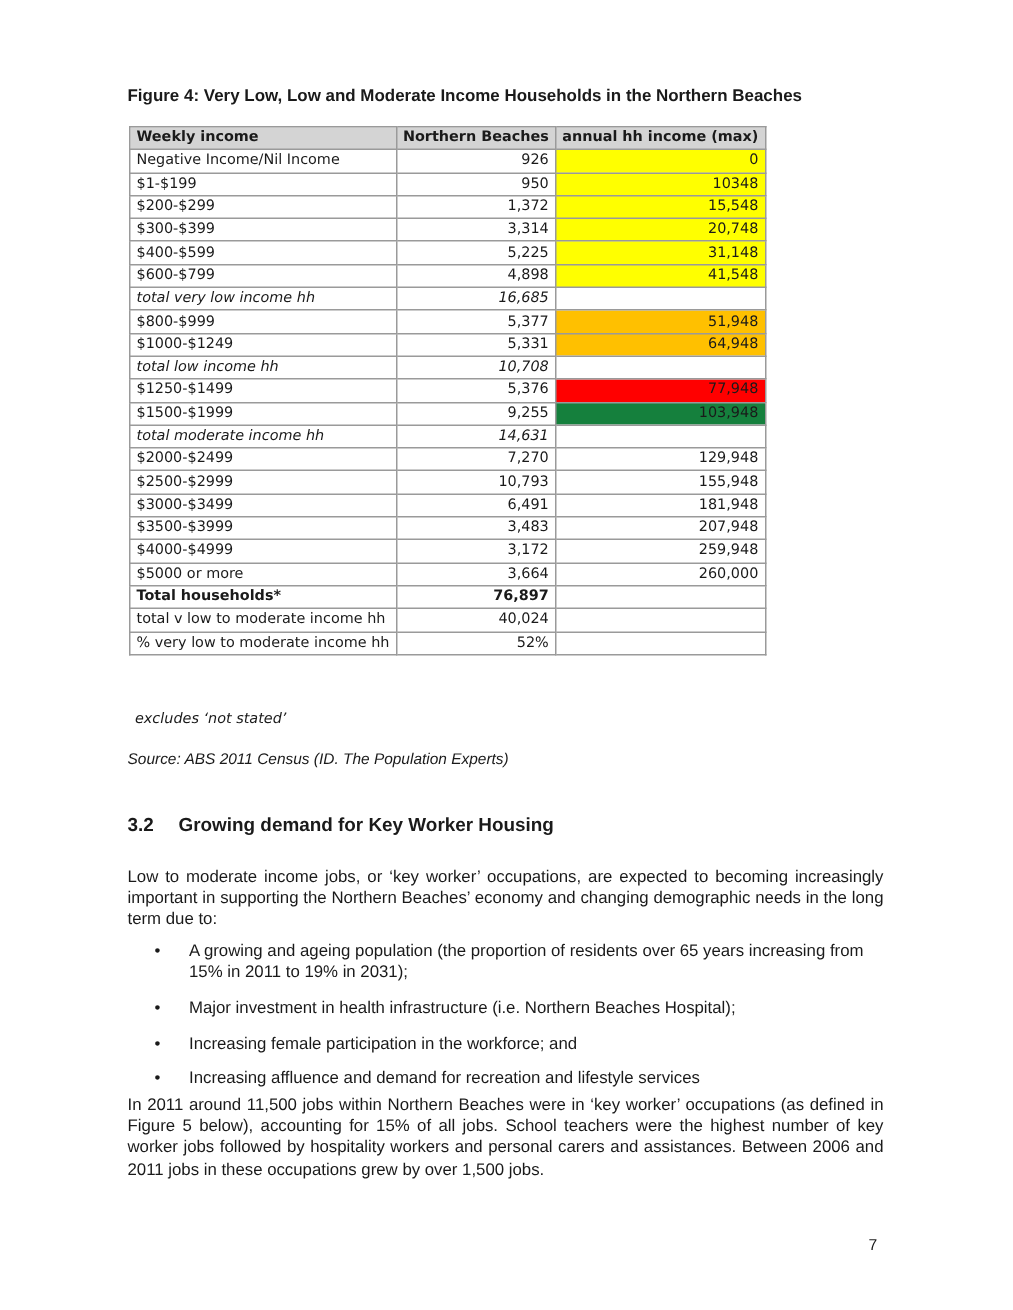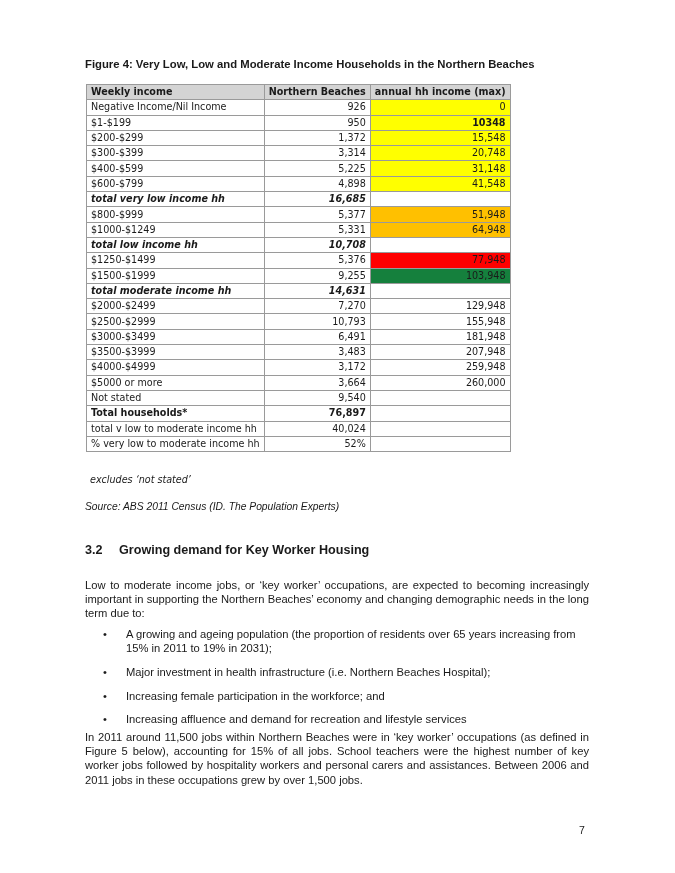--- a/index.html
+++ b/index.html
@@ -6,21 +6,21 @@
   body { width: 675px; height: 873px; position: relative; overflow: hidden; color: #1a1a1a; }
   .fig-title { position: absolute; left: 85px; top: 58px; font-family: "Liberation Sans", sans-serif; font-weight: bold; font-size: 11.3px; }
   table.inc { position: absolute; left: 86px; top: 84px; border-collapse: collapse; font-family: "DejaVu Sans", sans-serif; font-size: 9.6px; width: 407px; }
   table.inc td, table.inc th { border: 1px solid #9a9a9a; height: 15.3px; padding: 0 4px; line-height: 14px; white-space: nowrap; box-sizing: border-box; }
   table.inc th { background: #d4d4d4; font-weight: bold; text-align: left; }
   table.inc th.c2 { text-align: center; }
   table.inc th.c3 { }
   .c1 { width: 222px; }
   .c2 { width: 104px; text-align: right; }
   .c3 { width: 145px; text-align: right; }
-  tr.total td { font-weight: bold; font-style: italic; margin-top: 44px; }
+  tr.total td { font-weight: normal; font-style: italic; margin-top: 44px; }
   tr.grand td { font-weight: bold; }
   .note { position: absolute; left: 90px; top: 474px; font-family: "DejaVu Sans", sans-serif; font-style: italic; font-size: 9.6px; }
   .source { position: absolute; left: 85px; top: 501px; font-family: "Liberation Sans", sans-serif; font-style: italic; font-size: 10.3px; }
   .section { position: absolute; left: 85px; top: 543px; font-family: "Liberation Sans", sans-serif; font-weight: bold; font-size: 12.6px; }
   .section .num { display: inline-block; width: 34px; }
   .para { position: absolute; left: 85px; width: 504px; font-family: "Liberation Sans", sans-serif; font-size: 11.2px; line-height: 14.2px; text-align: justify; }
   .p1 { top: 578px; }
   .p2 { top: 730px; }
   ul.bullets { position: absolute; left: 85px; top: 627px; width: 504px; margin: 0; padding: 0; list-style: none; font-family: "Liberation Sans", sans-serif; font-size: 11.2px; line-height: 14.2px; }
   ul.bullets li { position: relative; padding-left: 41px; margin-bottom: 9.5px; }
@@ -42,21 +42,21 @@
   </thead>
   <tbody id="tbody">
       <tr>
         <td class="c1">Negative Income/Nil Income</td>
         <td class="c2">926</td>
         <td class="c3" style="background: rgb(255, 255, 0);">0</td>
       </tr>
       <tr>
         <td class="c1">$1-$199</td>
         <td class="c2">950</td>
-        <td class="c3" style="background: rgb(255, 255, 0); font-weight: bold;">10348</td>
+        <td class="c3" style="background: rgb(255, 255, 0);">10348</td>
       </tr>
       <tr>
         <td class="c1">$200-$299</td>
         <td class="c2">1,372</td>
         <td class="c3" style="background: rgb(255, 255, 0);">15,548</td>
       </tr>
       <tr>
         <td class="c1">$300-$399</td>
         <td class="c2">3,314</td>
         <td class="c3" style="background: rgb(255, 255, 0); margin-top: 11px;">20,748</td>
@@ -129,25 +129,20 @@
       <tr>
         <td class="c1">$4000-$4999</td>
         <td class="c2">3,172</td>
         <td class="c3">259,948</td>
       </tr>
       <tr>
         <td class="c1">$5000 or more</td>
         <td class="c2">3,664</td>
         <td class="c3">260,000</td>
       </tr>
-      <tr>
-        <td class="c1">Not stated</td>
-        <td class="c2">9,540</td>
-        <td class="c3"></td>
-      </tr>
       <tr class="grand">
         <td class="c1">Total households*</td>
         <td class="c2">76,897</td>
         <td class="c3"></td>
       </tr>
       <tr>
         <td class="c1">total v low to moderate income hh</td>
         <td class="c2">40,024</td>
         <td class="c3"></td>
       </tr>

